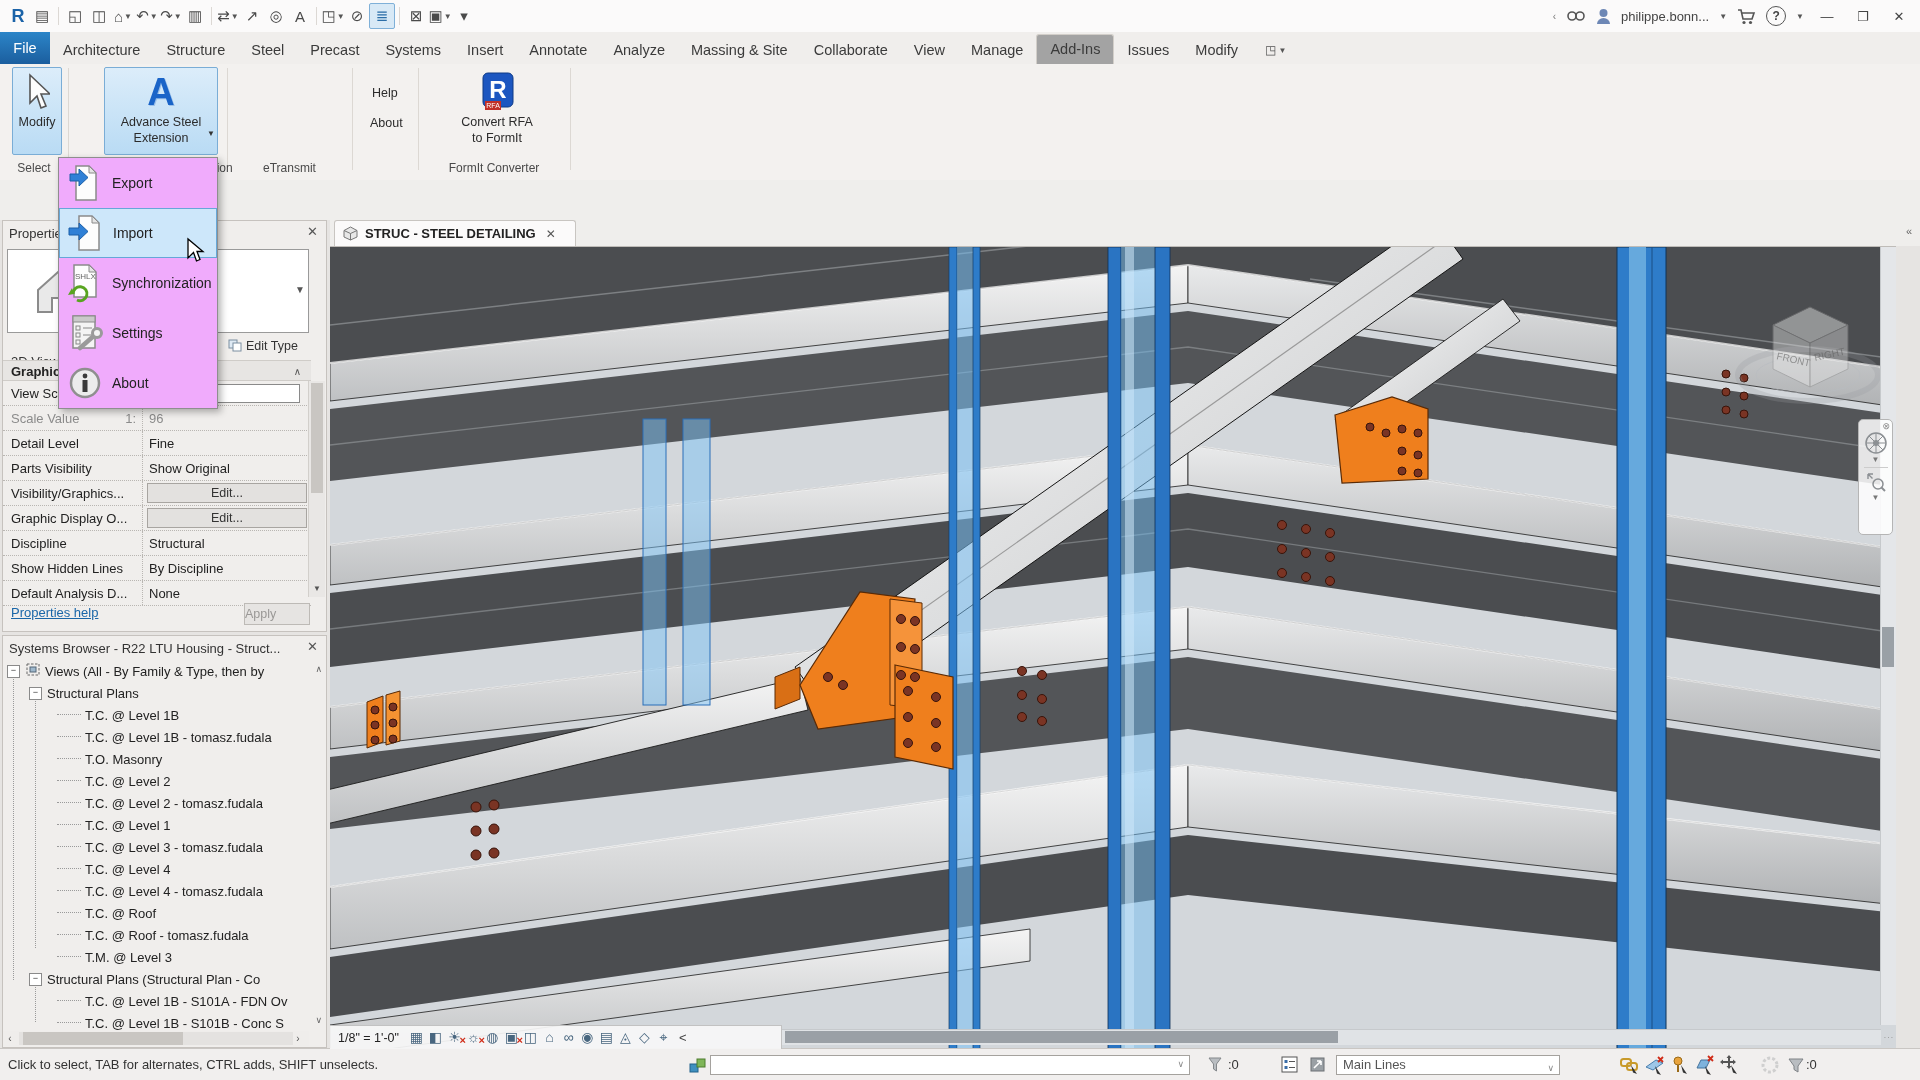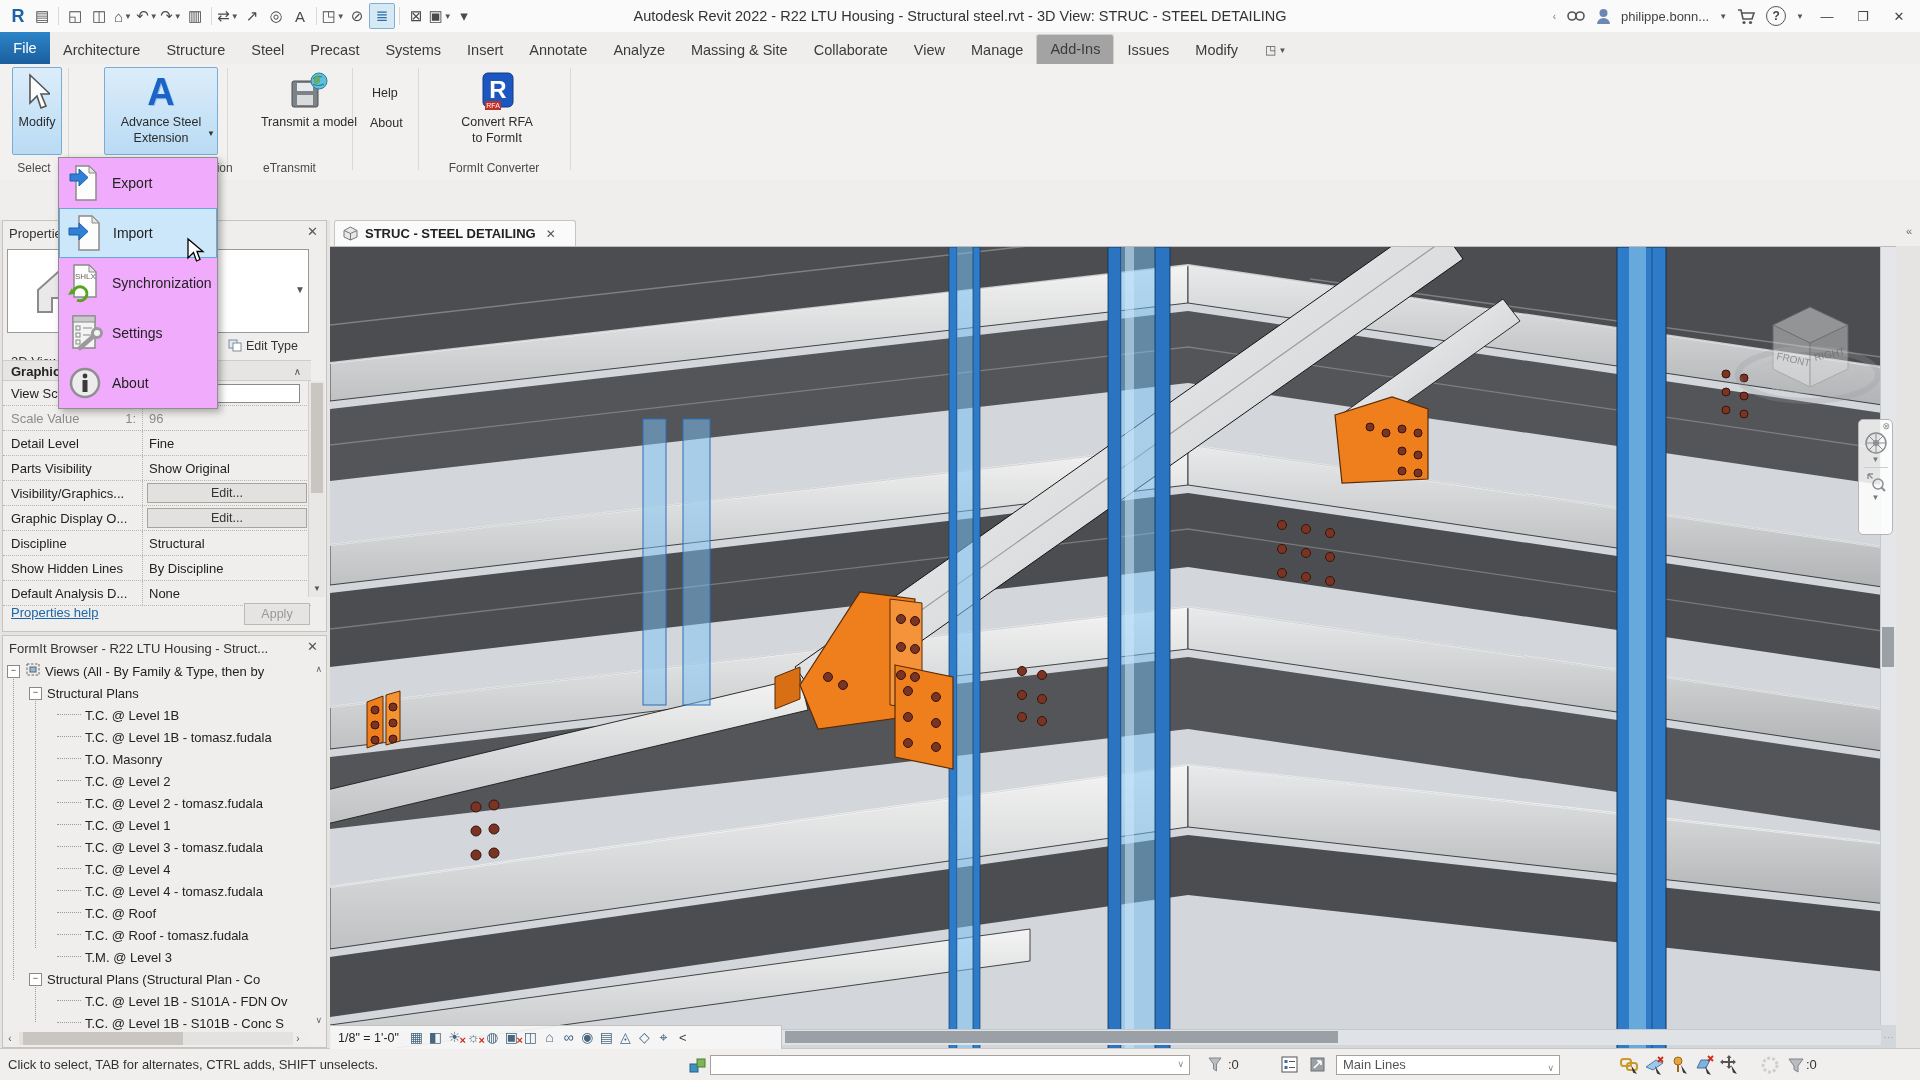--- a/index.html
+++ b/index.html
@@ -65,21 +65,21 @@
   .pbtn{margin:2px 4px;flex:1;height:18px;background:#e3e1df;border:1px solid #a8a5a1;font-size:12.5px;color:#333;
         display:flex;align-items:center;justify-content:center;font-family:"Liberation Sans",sans-serif}
   .pinput{margin:2px 2px;width:150px;height:17px;background:#fff;border:1px solid #8a8a8a;font-size:12.5px;color:#222;
           padding-left:3px;white-space:nowrap;overflow:hidden}
   #props-scroll{position:absolute;right:1px;top:160px;width:16px;height:216px;background:#e9e7e5;border-left:1px solid #d2cfcb}
   #props-scroll .thumb{position:absolute;left:2px;top:2px;width:12px;height:110px;background:#c9c6c2}
   #props-scroll .dn{position:absolute;left:0;bottom:0;width:16px;height:16px;font-size:8px;color:#555;text-align:center;line-height:16px}
   #props-footer{position:absolute;left:0;bottom:6px;width:100%;height:22px;font-size:13px}
   #props-help{position:absolute;left:8px;top:2px;color:#1a66a8;text-decoration:underline}
   #apply-btn{position:absolute;right:16px;top:0;width:64px;height:20px;background:#e6e4e2;border:1px solid #bdbab6;
-             color:#9a9896;font-size:12.5px;text-align:center;line-height:20px}
+             color:#9a9896;font-size:12.5px;line-height:20px}
   
   #tree{position:absolute;left:0;top:24px;width:308px;height:374px;overflow:hidden;font-size:13px;color:#222}
   .trow{height:22px;display:flex;align-items:center;white-space:nowrap;position:relative}
   .texp{width:11px;height:11px;border:1px solid #8a8a8a;background:#fff;font-size:9px;line-height:9px;text-align:center;
         color:#333;margin-right:5px;flex:none}
   .tstub{display:inline-block;width:24px;height:1px;border-top:1px dotted #9a9a9a;margin-right:4px;flex:none}
   .tguide{position:absolute;width:1px;border-left:1px dotted #9a9a9a}
   #browser-scroll{position:absolute;left:0;bottom:1px;width:306px;height:15px;background:#efedeb}
   #browser-scroll .ar{position:absolute;top:0;width:14px;height:15px;font-size:10px;color:#555;text-align:center;line-height:15px}
   #browser-scroll .track{position:absolute;left:16px;right:16px;top:1px;height:13px;background:#e4e2e0}
@@ -141,21 +141,20 @@
       <span class="qat-btn">A</span>
       <span class="qat-sep"></span>
       <span class="qat-btn">◳<span class="qat-drop">▼</span></span>
       <span class="qat-btn">⊘</span>
       <span class="qat-btn hl">≣</span>
       <span class="qat-sep"></span>
       <span class="qat-btn">⊠</span>
       <span class="qat-btn">▣<span class="qat-drop">▼</span></span>
       <span class="qat-btn">▾</span>
     </div>
-  <div id="title-text">Autodesk Revit 2022 - R22 LTU Housing - Structural  steel.rvt - 3D View: STRUC - STEEL DETAILING</div>
   <div id="tb-right">
     <span style="font-size:10px;color:#777">‹</span>
     <svg width="20" height="16">
         <circle cx="6" cy="8" r="4" fill="none" stroke="#555" stroke-width="1.6"></circle>
         <circle cx="14" cy="8" r="4" fill="none" stroke="#555" stroke-width="1.6"></circle>
         <line x1="9" y1="6" x2="11" y2="6" stroke="#555" stroke-width="1.6"></line>
       </svg>
     <svg width="15" height="17">
         <circle cx="7.5" cy="5" r="4" fill="#6d87b5"></circle>
         <path d="M1,16 a6.5,6 0 0 1 13,0 z" fill="#6d87b5"></path>
@@ -211,33 +210,20 @@
     <span>Modify</span>
   </div>
 
   <div class="big-btn sel" style="left:104px;width:112px">
     <span class="ic" style="font-size:38px;font-weight:bold;color:#1a64c8;line-height:40px;text-shadow:1px 1px 0 #9cc0e8">A</span>
     <span>Advance Steel</span>
     <span>Extension</span>
     <span id="ase-drop">▼</span>
   </div>
 
-  <div class="big-btn" style="left:250px;width:116px">
-    <span class="ic">
-      <svg width="42" height="42">
-        <rect x="4" y="10" width="26" height="26" rx="2" fill="#7d8288" stroke="#4c5054"></rect>
-        <rect x="9" y="12" width="16" height="8" fill="#e8eaec"></rect>
-        <rect x="9" y="24" width="16" height="10" fill="#d8dadc"></rect>
-        <circle cx="31" cy="10" r="8" fill="#5fc0dd" stroke="#2e7f9a"></circle>
-        <path d="M25,8 q3,-4 9,-2 M25,13 q5,3 11,0" stroke="#2e7f9a" fill="none" stroke-width="1.2"></path>
-        <path d="M29,4 q4,2 3,7 q-3,3 -6,1 q-1,-5 3,-8" fill="#69a84f" opacity="0.85"></path>
-      </svg>
-    </span>
-    <span>Transmit a model</span>
-  </div>
 
   <div class="txt-btn" style="left:372px;top:22px">Help</div>
   <div class="txt-btn" style="left:370px;top:52px">About</div>
 
   <div class="big-btn" style="left:450px;width:92px">
     <span class="ic">
       <svg width="40" height="42">
         <rect x="6" y="2" width="30" height="34" rx="5" fill="#1c56c0" stroke="#0e3a86"></rect>
         <text x="21" y="27" text-anchor="middle" font-size="24" font-weight="bold" fill="#fff" font-family="Liberation Sans, sans-serif">R</text>
         <rect x="8" y="30" width="16" height="9" fill="#c03028"></rect>
@@ -362,21 +348,21 @@
       <span class="dn">▼</span>
   </div>
   <div id="props-footer">
     <span id="props-help">Properties help</span>
     <span id="apply-btn">Apply</span>
   </div>
 </div>
 
 <div class="abs lpanel" id="browser">
   <div class="phead">
-    <span style="white-space:nowrap;overflow:hidden;max-width:288px">FormIt Browser - R22 LTU Housing - Struct...</span>
+    <span style="white-space:nowrap;overflow:hidden;max-width:288px">Systems Browser - R22 LTU Housing - Struct...</span>
     <span class="x">✕</span>
   </div>
   <div id="tree">
     <div class="tguide" style="left:10px;top:12px;height:308px"></div>
     <div class="tguide" style="left:32px;top:34px;height:254px"></div>
     <div class="tguide" style="left:32px;top:320px;height:42px"></div>
   <div class="trow" style="padding-left: 4px;">
         <span class="texp">−</span>
         <span><svg width="16" height="15" style="margin-right:4px">
             <rect x="2" y="2" width="12" height="11" fill="none" stroke="#666" stroke-dasharray="2.5,1.5"></rect>

